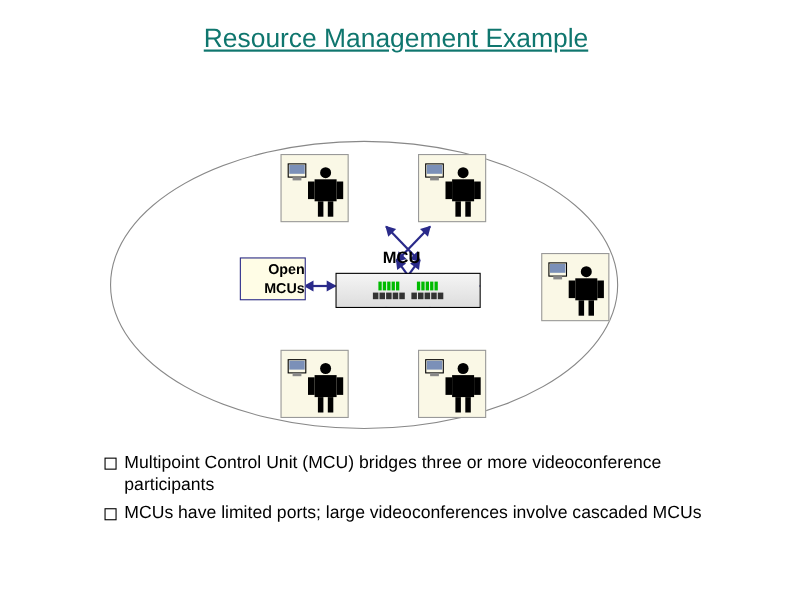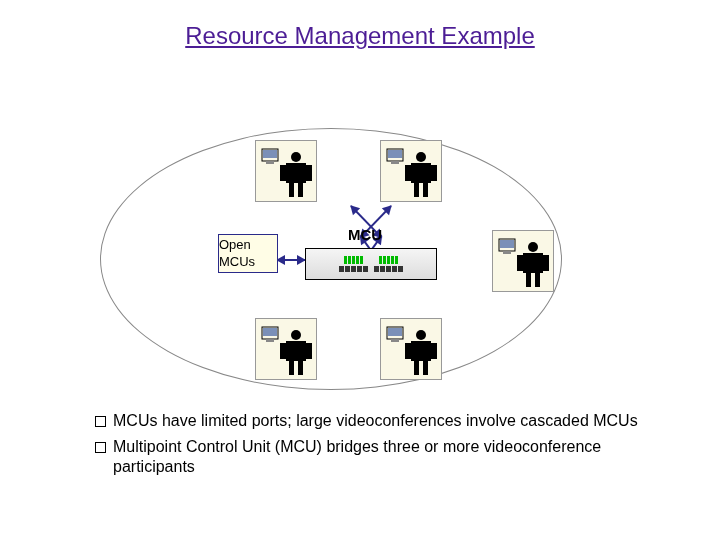--- a/index.html
+++ b/index.html
@@ -1,28 +1,28 @@
 <!DOCTYPE html>
 <html><head>
 <meta charset="utf-8">
 <style>
   html,body{margin:0;padding:0;width:720px;height:540px;background:#fff;font-family:"Trebuchet MS","Verdana",sans-serif;color:#000}
   .page{position:relative;width:720px;height:540px}
-  .title{position:absolute;left:0;right:0;top:22px;text-align:center;font-size:24px;text-decoration:underline;color:#4c1d95}
+  .title{position:absolute;left:0;right:0;top:22px;text-align:center;font-size:24px;text-decoration:underline;color:#0f766e}
   .diagram{position:absolute;left:100px;top:128px;width:460px;height:260px}
   .ellipse{position:absolute;left:0;top:0;width:460px;height:260px;border:1px solid #888;border-radius:50%}
   .endpoint{position:absolute;width:60px;height:60px;border:1px solid #999;background:#faf8e6;display:flex;align-items:center;justify-content:center}
   .endpoint svg{width:60px;height:60px}
   .mcu-box{position:absolute;left:205px;top:120px;width:130px;height:30px;border:1px solid #000;background:linear-gradient(#f5f5f5,#ddd);display:flex;align-items:center;justify-content:center;gap:6px}
   .led-block{display:flex;gap:1px}
   .led{width:3px;height:8px;background:#0b0}
   .port-block{display:flex;gap:1px}
   .port{width:5px;height:6px;background:#333}
   .mcu-label{position:absolute;left:248px;top:98px;font-weight:bold;font-size:15px}
-  .open-port{position:absolute;left:118px;top:106px;width:58px;height:36px;border:1px solid #2a2a8a;background:#fffde6;text-align:left;font-size:13px;font-weight:normal;line-height:17px;padding-top:1px}
+  .open-port{position:absolute;left:118px;top:106px;width:58px;height:36px;border:1px solid #2a2a8a;background:#fffde6;text-align:right;font-size:13px;font-weight:bold;line-height:17px;padding-top:1px}
   .arrow{position:absolute;width:2px;background:#2a2a8a;transform-origin:top center}
   .arrow::before,.arrow::after{content:"";position:absolute;left:-4px;width:0;height:0;border-left:5px solid transparent;border-right:5px solid transparent}
   .arrow::before{top:-1px;border-bottom:9px solid #2a2a8a}
   .arrow::after{bottom:-1px;border-top:9px solid #2a2a8a}
   .bullets{position:absolute;left:55px;top:395px;right:40px;font-size:16px;line-height:1.25}
   .bullets li{list-style:none;margin-bottom:6px;position:relative;padding-left:18px}
   .bullets li::before{content:"";position:absolute;left:0;top:5px;width:9px;height:9px;border:1px solid #000;background:#fff}
 </style>
 </head>
 <body>
@@ -142,16 +142,16 @@
       </div>
     </div>
 
     <div class="open-port">
       <div>Open</div>
       <div>MCUs</div>
     </div>
   </div>
 
   <ul class="bullets">
+    <li>Multipoint Control Unit (MCU) bridges three or more videoconference participants</li>
     <li>MCUs have limited ports; large videoconferences involve cascaded MCUs</li>
-    <li>Multipoint Control Unit (MCU) bridges three or more videoconference participants</li>
   </ul>
 </div>
 
 </body></html>

